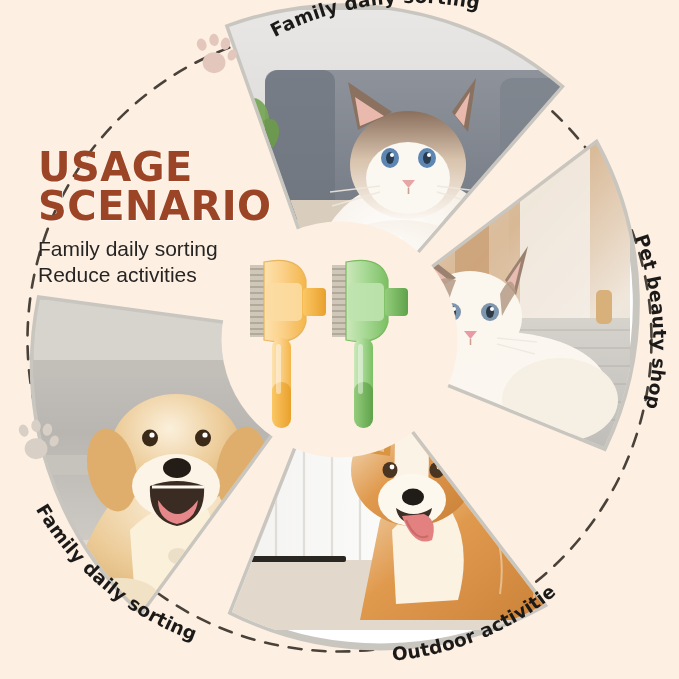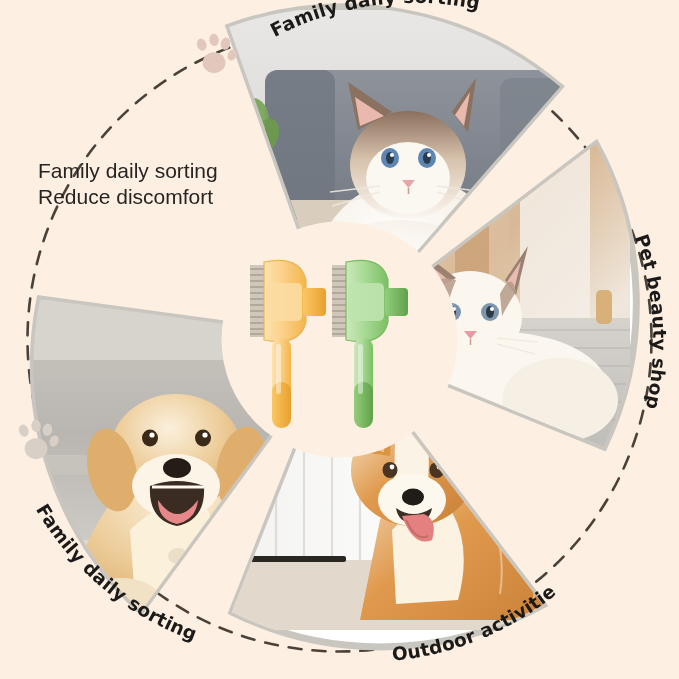--- a/index.html
+++ b/index.html
@@ -465,19 +465,23 @@
         <ellipse cx="6" cy="7" rx="5" ry="6.5" transform="rotate(-18 6 7)"></ellipse>
         <ellipse cx="19" cy="2" rx="5" ry="6.5" transform="rotate(-6 19 2)"></ellipse>
         <ellipse cx="31" cy="6" rx="5" ry="6.5" transform="rotate(12 31 6)"></ellipse>
         <ellipse cx="38" cy="18" rx="4.6" ry="6" transform="rotate(26 38 18)"></ellipse>
         <ellipse cx="19" cy="26" rx="12" ry="11"></ellipse>
       </g>
     </g>
   </svg>
 
   <div class="headline-block">
+    <h1 class="headline">
+      <span>USAGE</span>
+      <span>SCENARIO</span>
+    </h1>
     <div class="subline">
       <span>Family daily sorting</span>
-      <span>Reduce discomfort</span>
+      <span>Reduce activities</span>
     </div>
   </div>
 
 </div>
 
 </body></html>

